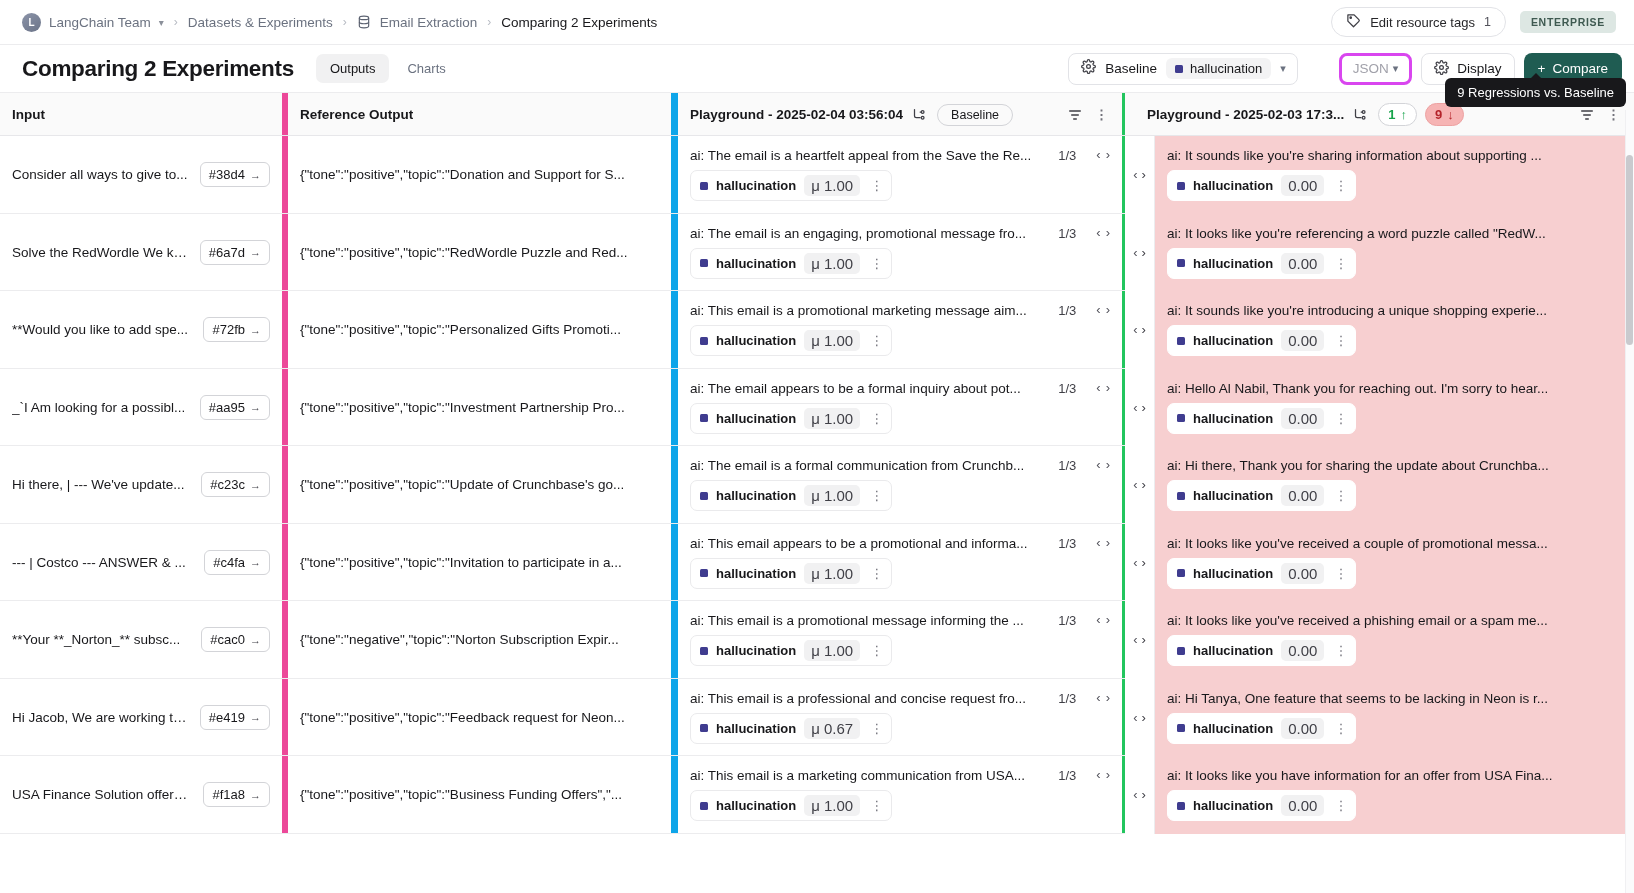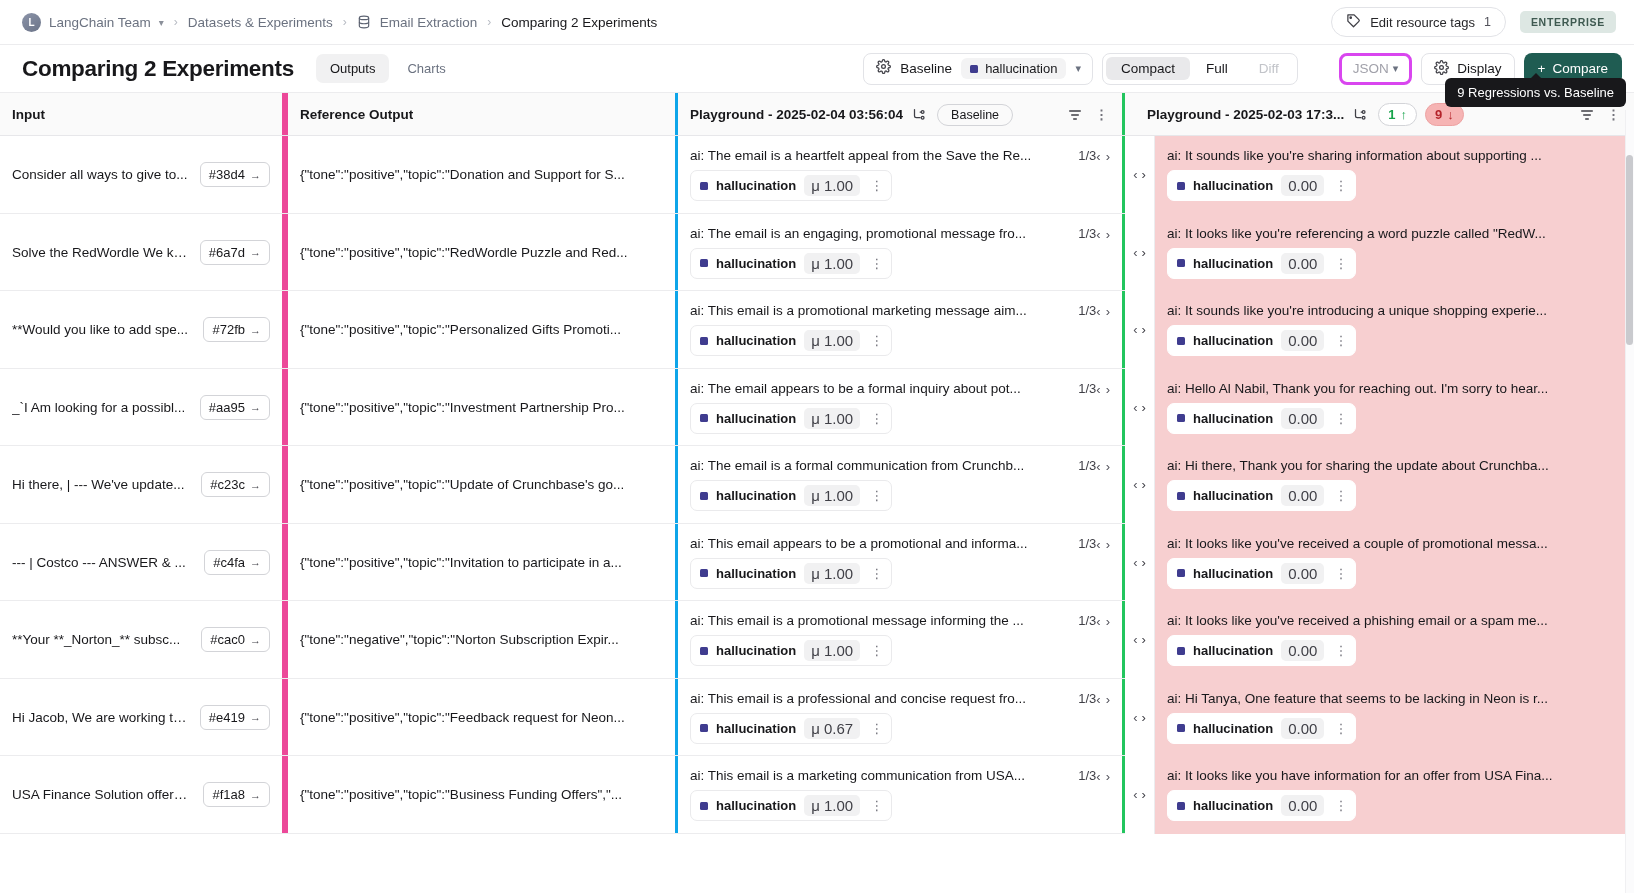--- a/index.html
+++ b/index.html
@@ -133,21 +133,21 @@
   }
 
   
   .table { width: 1634px; }
   .row { display: flex; }
   .hdr-row {
     height: 43px; border-bottom: 1px solid #e7e7ea; background: #fafafa;
   }
   .col { position: relative; flex-shrink: 0; }
   .c-input { width: 288px; border-right: 6px solid #ec4899; }
-  .c-ref   { width: 390px; border-right: 3px solid #0ea5e9; }
+  .c-ref   { width: 390px; border-right: 7px solid #0ea5e9; }
   .c-exp1  { width: 447px; border-right: 3px solid #22c55e; }
   .c-exp2  { width: 509px; }
 
   .hdr-cell {
     height: 43px; display: flex; align-items: center;
     padding: 0 12px 0 12px; font-size: 13.5px; font-weight: 700; color: #18181b;
   }
   .hdr-cell.plain { padding-left: 12px; }
   .hdr-title { white-space: nowrap; overflow: hidden; text-overflow: ellipsis; }
   .icon-btn { display: inline-flex; align-items: center; color: #3f3f46; cursor: pointer; }
@@ -182,21 +182,21 @@
     background: #fff; white-space: nowrap; cursor: pointer;
   }
   .hash-arrow { font-size: 11px; color: #3f3f46; }
 
   .ref-text {
     font-size: 13.5px; color: #18181b;
     white-space: nowrap; overflow: hidden; text-overflow: ellipsis; width: 100%;
   }
 
   .exp-cell { flex-direction: column; align-items: stretch; justify-content: center; gap: 7px; padding: 0 12px; position: relative; }
-  .exp-top { display: flex; align-items: flex-end; gap: 0; }
+  .exp-top { display: flex; align-items: flex-start; gap: 20px; }
   .exp-text {
     font-size: 13.5px; color: #18181b; flex: 1;
     white-space: nowrap; overflow: hidden; text-overflow: ellipsis;
   }
   .frac { font-size: 13px; color: #3f3f46; white-space: nowrap; }
   .navarrows { display: flex; align-items: center; gap: 5px; color: #52525b; }
   .navarrows span { cursor: pointer; font-size: 13px; line-height: 1; }
   .score-chip {
     display: inline-flex; align-items: center; gap: 8px;
     align-self: flex-start;
@@ -280,25 +280,20 @@
         </svg>
       </span>
       <span class="baseline-label">Baseline</span>
       <span class="pill-chip">
         <span class="sq"></span>
         <span>hallucination</span>
       </span>
       <span class="caret">▾</span>
     </div>
 
-    <div class="seg">
-      <span class="seg-item active">Compact</span>
-      <span class="seg-item">Full</span>
-      <span class="seg-item disabled">Diff</span>
-    </div>
 
     <div class="json-box">
       <span>JSON</span>
       <span class="caret">▾</span>
     </div>
 
     <div class="display-box">
       <span>
         <svg width="15" height="15" viewBox="0 0 24 24" fill="none" stroke="#3f3f46" stroke-width="2">
           <circle cx="12" cy="12" r="3"></circle>

